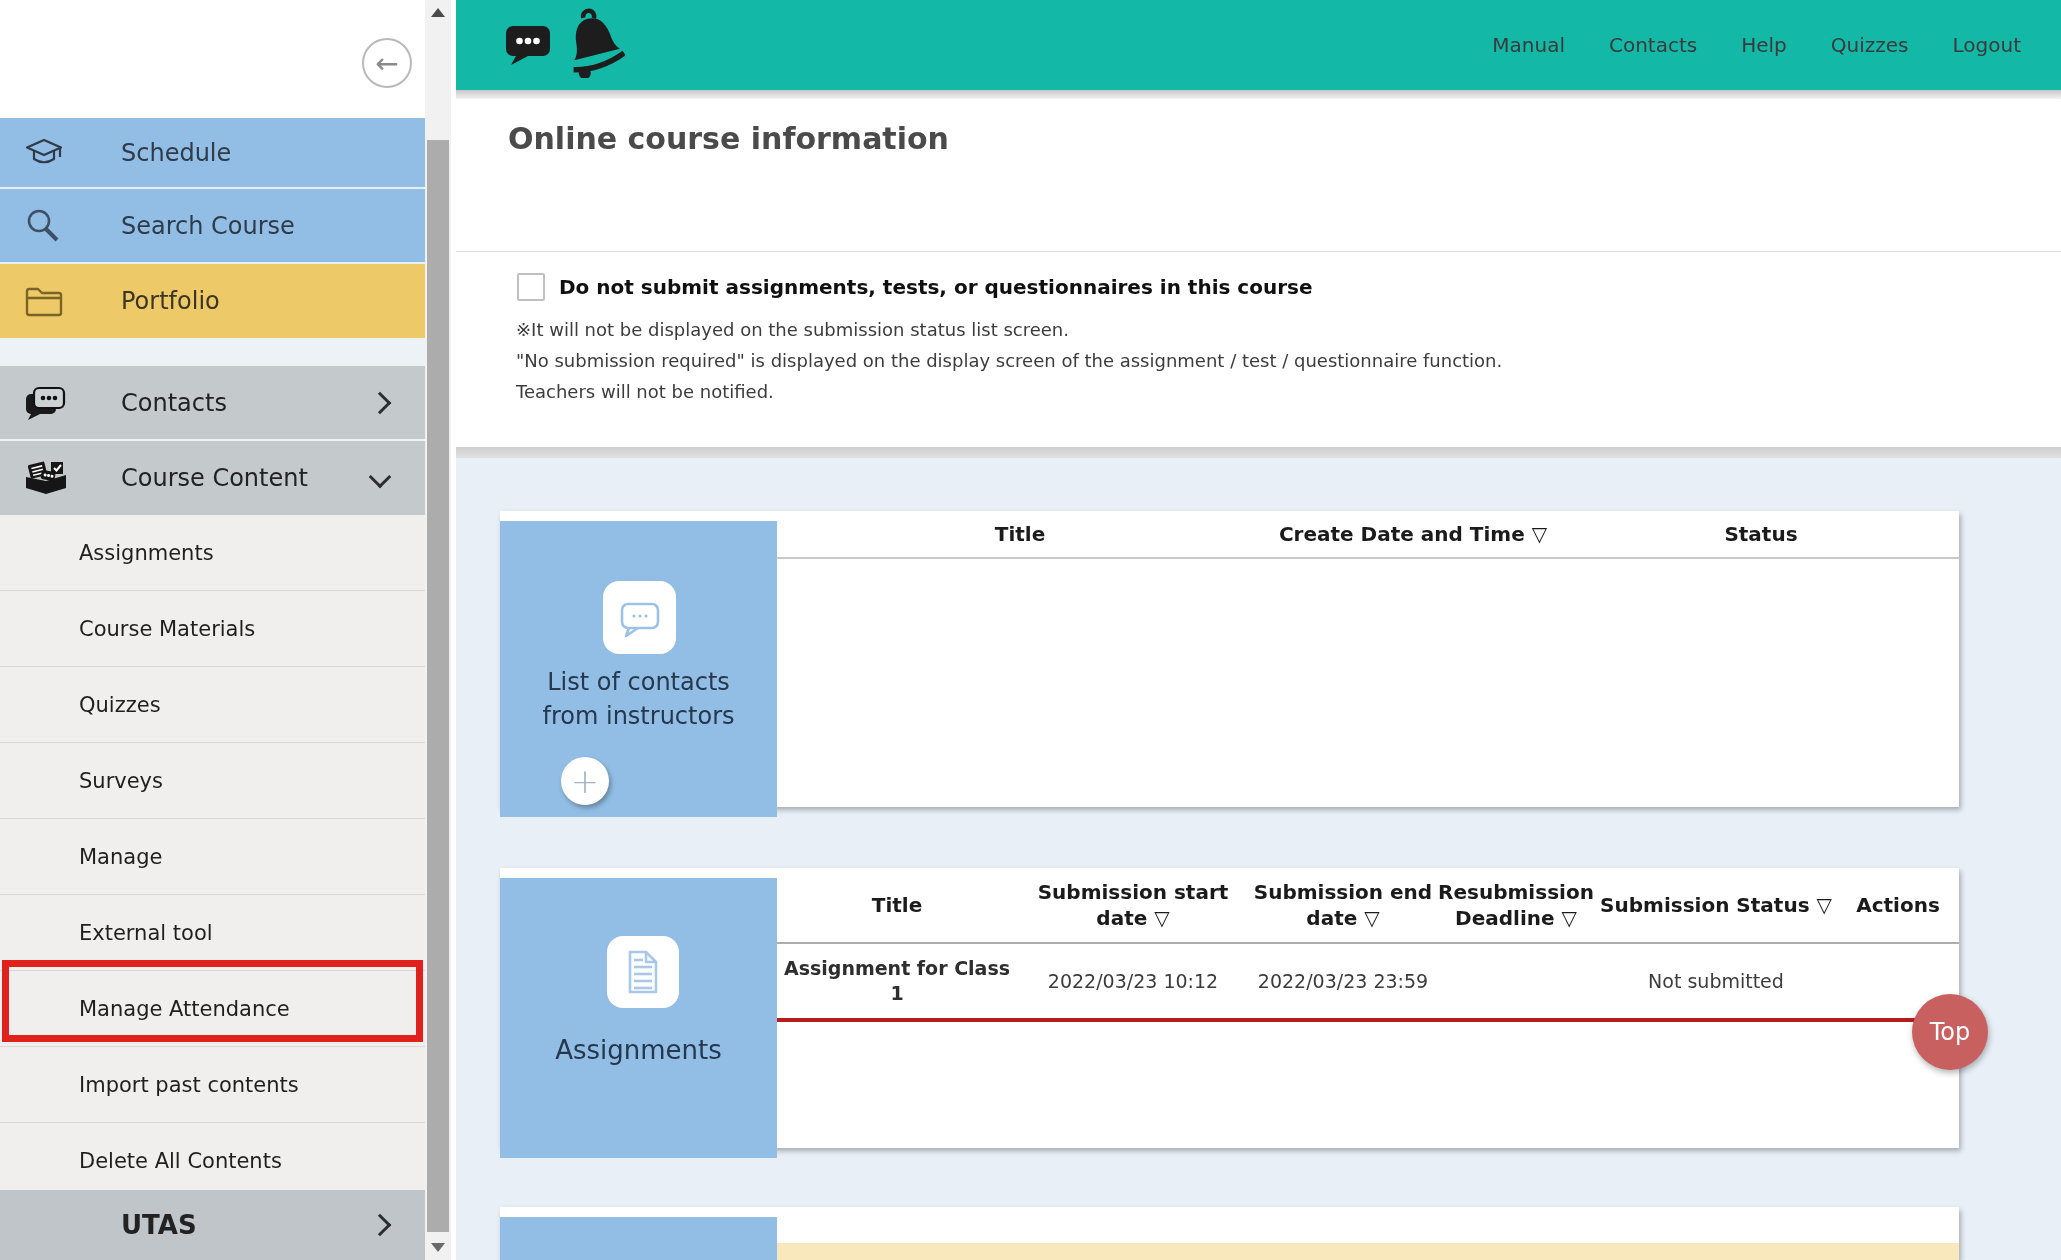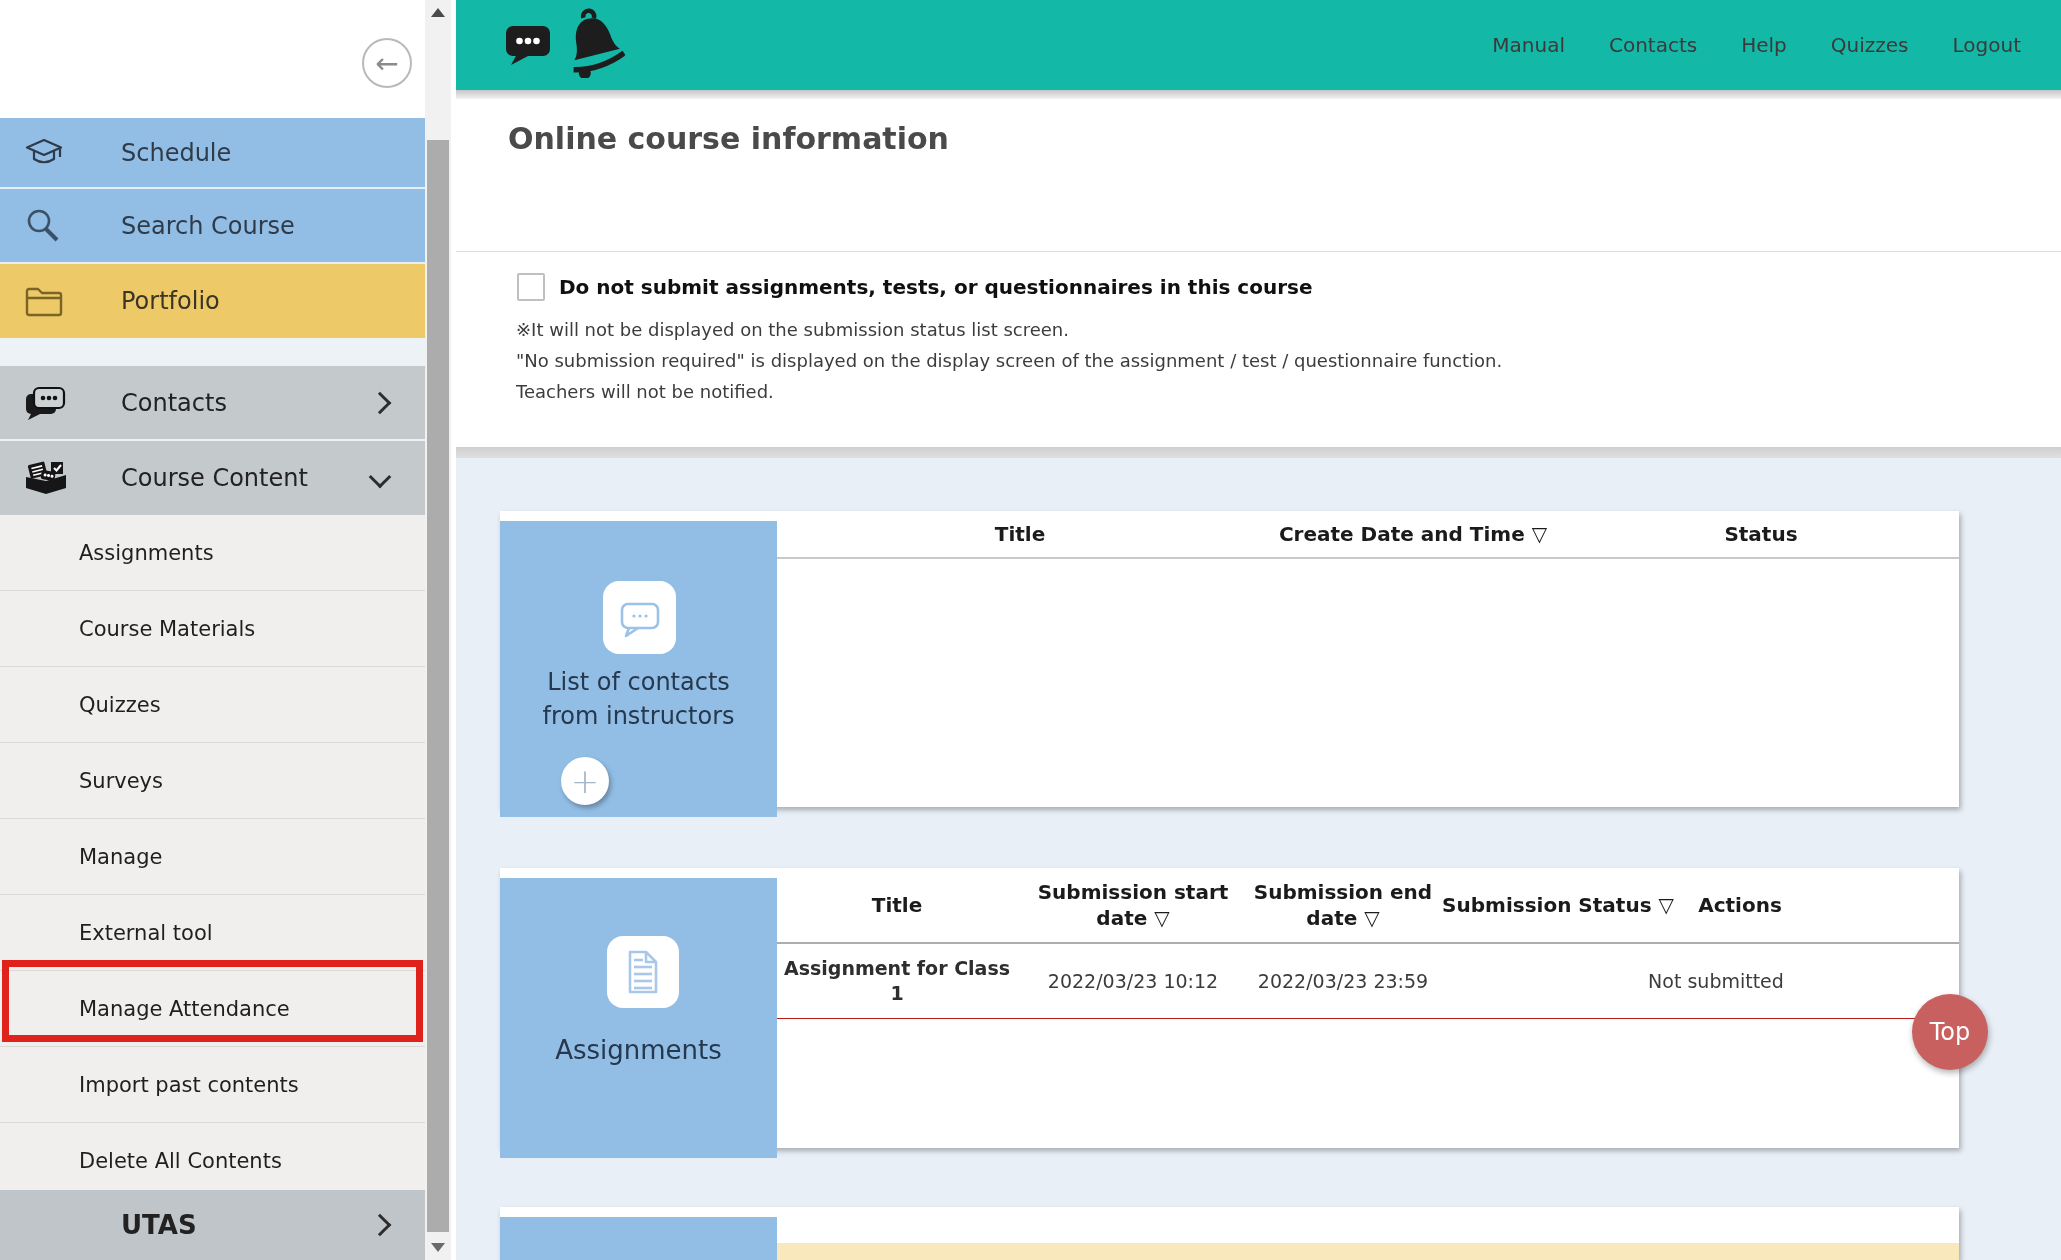--- a/index.html
+++ b/index.html
@@ -73,21 +73,21 @@
       font-weight:bold;font-size:20px;color:#1b1b1b;line-height:26px;}
   #card1 .thead{height:46px;border-bottom:2px solid #c9c9c9;}
   .c1-col0{width:486px}.c1-col1{width:300px}.c1-col2{width:396px}
 
   #card2{left:500px;top:868px;width:1459px;height:280px;}
   #card2 .icon-sq{left:107px;top:58px;width:72px;height:72px;}
   #card2 .panel-label{top:157px;font-size:26px;}
   #card2 .thead{height:74px;border-bottom:2px solid #adadad;}
   .c2-col0{width:240px}.c2-col1{width:232px}.c2-col2{width:188px}
   .c2-col3{width:158px}.c2-col4{width:242px}.c2-col5{width:122px}
-  .trow{position:absolute;left:277px;top:76px;right:0;height:74px;display:flex;border-bottom:1px solid #b91c1c;}
+  .trow{position:absolute;left:277px;top:76px;right:0;height:74px;display:flex;border-bottom:4px solid #b91c1c;}
   .td{display:flex;align-items:center;justify-content:center;text-align:center;
       font-size:19px;color:#3b3b3b;line-height:25px;}
   .td-title{font-weight:bold;color:#2e2e2e;}
 
   #card3{left:500px;top:1207px;width:1459px;height:53px;overflow:hidden;}
   #card3-yellow{position:absolute;left:277px;top:36px;right:0;height:17px;background:#FAE8BD;}
 
   #top-btn{left:1912px;top:994px;width:76px;height:76px;border-radius:50%;background:#C7605F;
            color:#fff;font-size:24px;display:flex;align-items:center;justify-content:center;
            box-shadow:1px 3px 6px rgba(0,0,0,0.3);cursor:pointer;z-index:8;}
@@ -309,20 +309,21 @@
             <line x1="14" y1="33" x2="32" y2="33"></line>
             <line x1="14" y1="40" x2="32" y2="40"></line>
         </svg>
       </div>
       <div class="panel-label">Assignments</div>
     </div>
     <div class="thead">
       <div class="th c2-col0">Title</div>
       <div class="th c2-col1">Submission start date ▽</div>
       <div class="th c2-col2">Submission end date ▽</div>
+      <div class="th c2-col3">Resubmission Deadline ▽</div>
       <div class="th c2-col4">Submission Status ▽</div>
       <div class="th c2-col5">Actions</div>
     </div>
     <div class="trow">
       <div class="td td-title c2-col0">Assignment for Class 1</div>
       <div class="td c2-col1">2022/03/23 10:12</div>
       <div class="td c2-col2">2022/03/23 23:59</div>
       <div class="td c2-col3"></div>
       <div class="td c2-col4">Not submitted</div>
       <div class="td c2-col5"></div>

